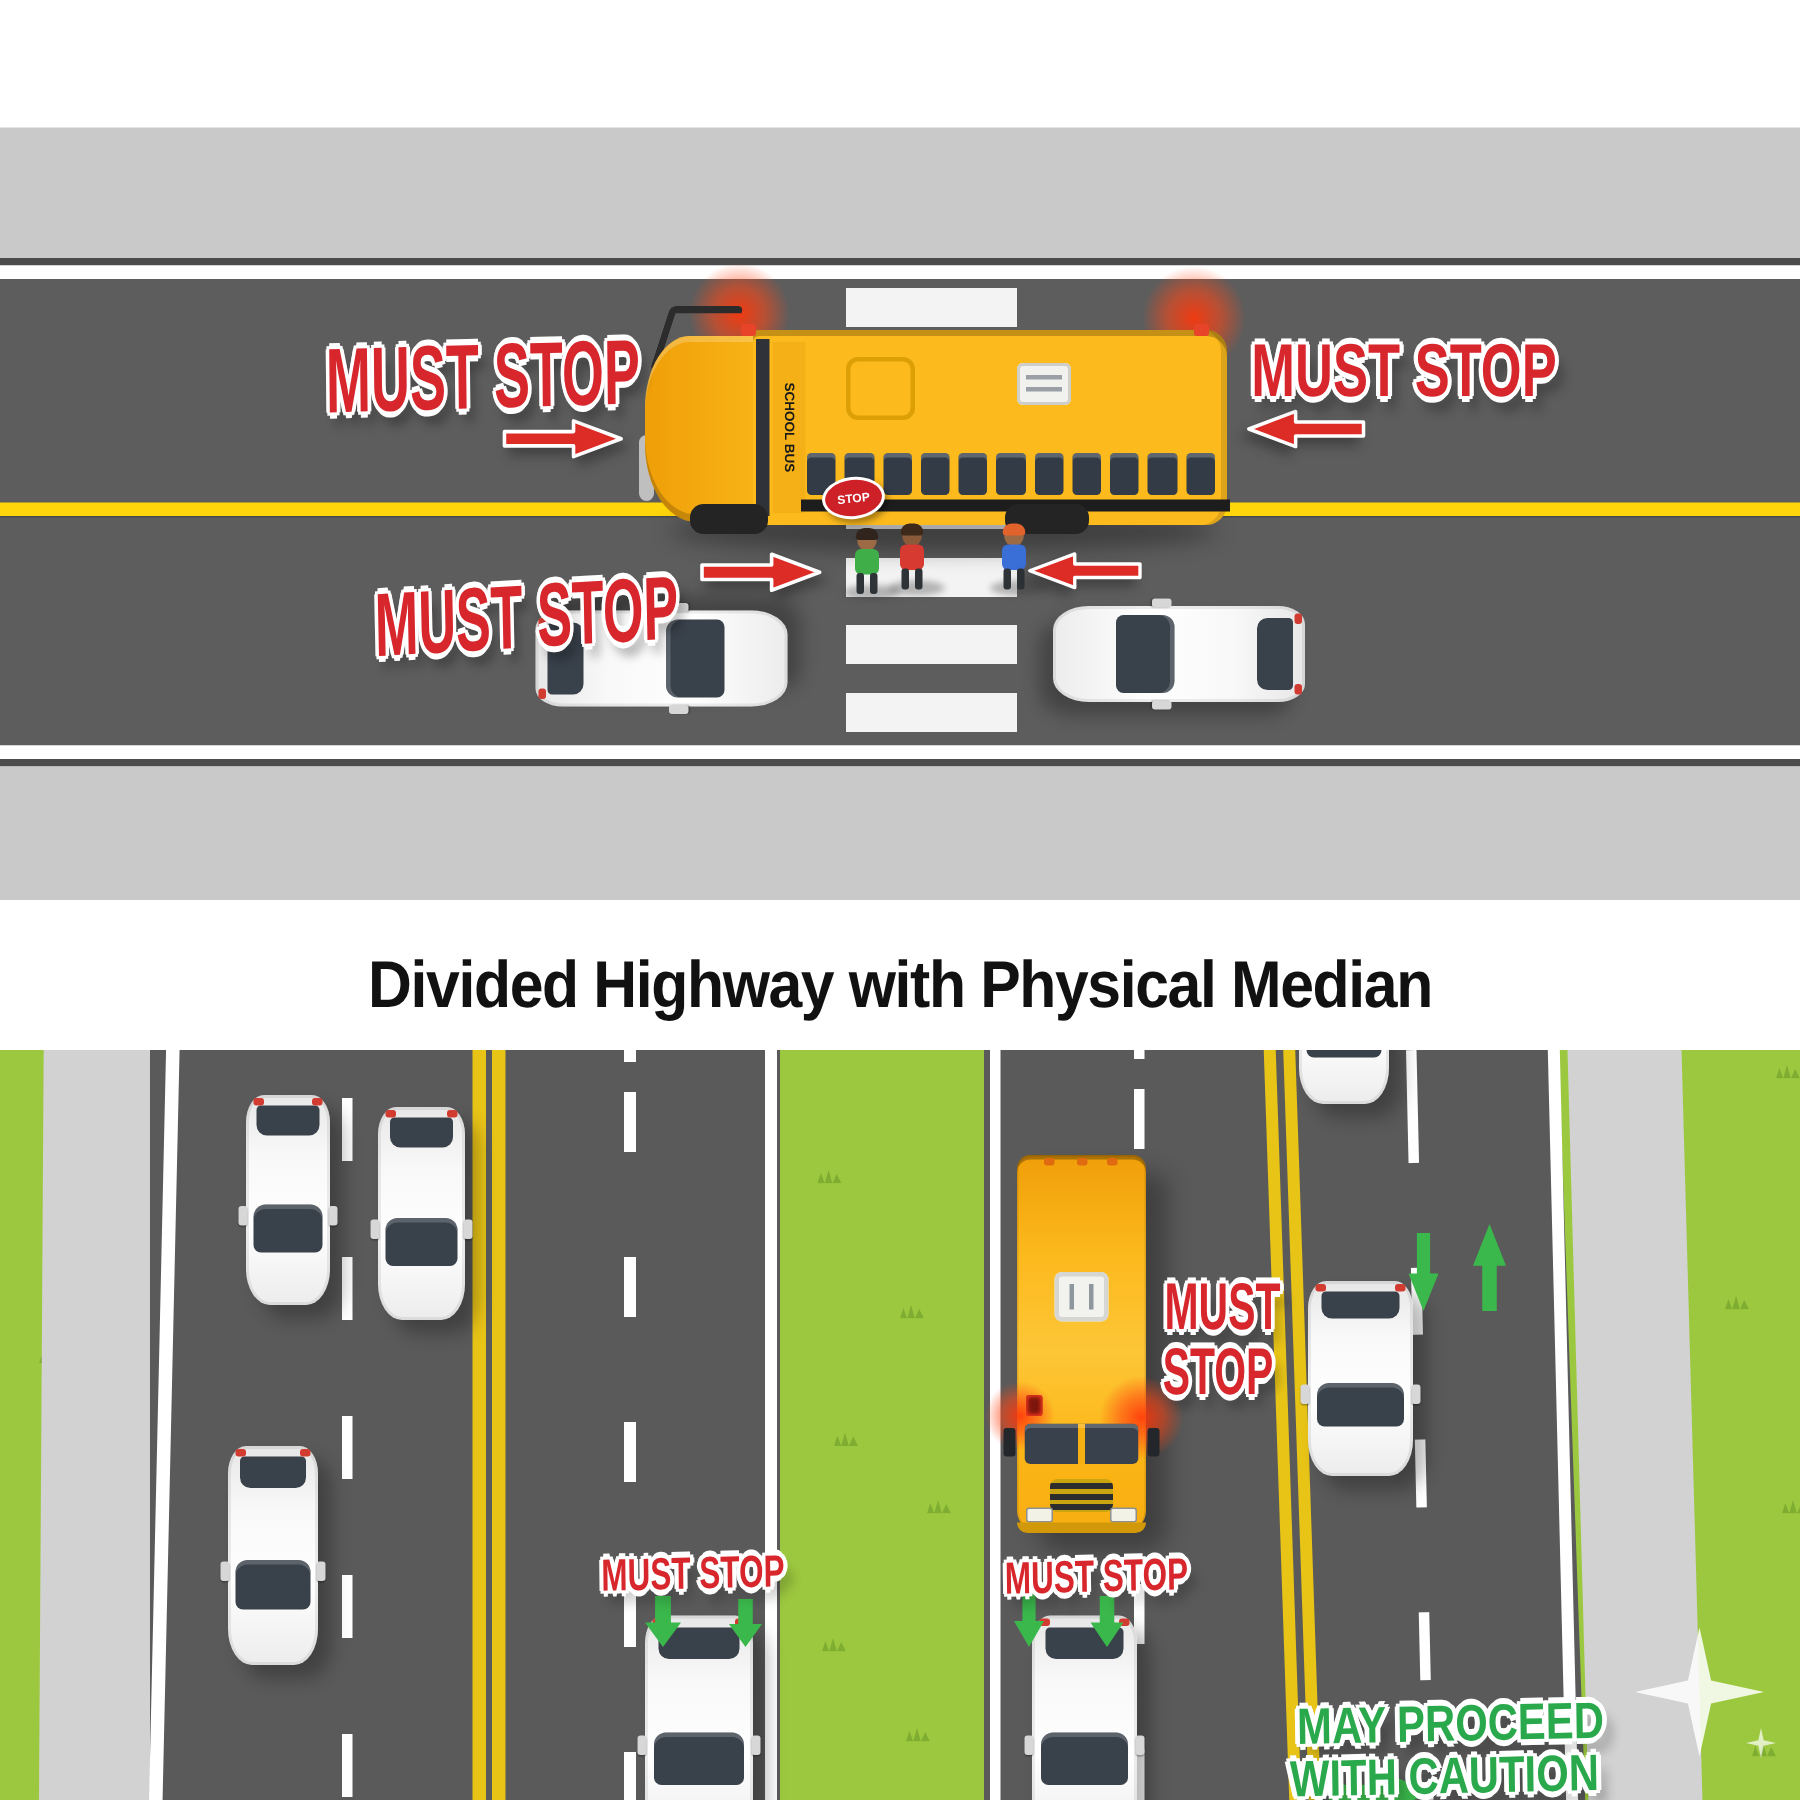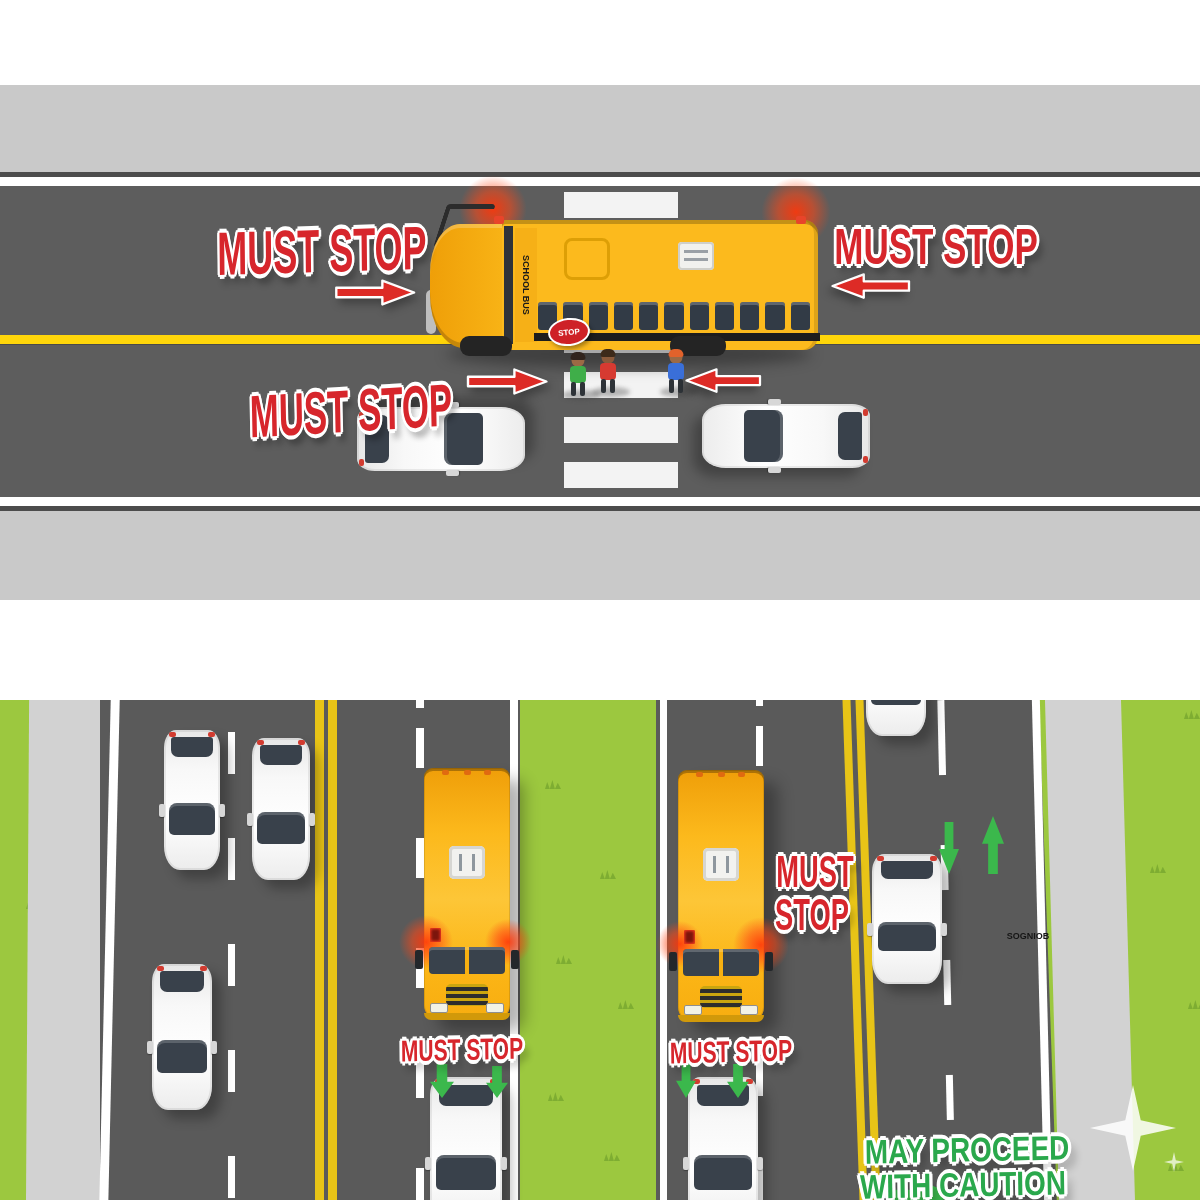--- a/index.html
+++ b/index.html
@@ -188,20 +188,23 @@
     <polygon points="0,11 58,11 58,2 98,17 58,32 58,23 0,23" fill="#dd2b26" stroke="#fff" stroke-width="3" stroke-linejoin="round"></polygon>
   </svg>
   <svg class="rarw" style="left:685px;top:367px;transform:scaleX(-1);" width="75" height="27" viewBox="0 0 100 34">
     <polygon points="0,11 58,11 58,2 98,17 58,32 58,23 0,23" fill="#dd2b26" stroke="#fff" stroke-width="3" stroke-linejoin="round"></polygon>
   </svg>
 
   <div class="redtxt" style="left: 322px; top: 251px; font-size: 60px; transform: translate(-50%, -50%) scale(0.6, 1.02) rotate(-1deg); color: rgb(215, 38, 44);">MUST STOP</div>
   <div class="redtxt" style="left: 936px; top: 247px; font-size: 50px; transform: translate(-50%, -50%) scale(0.7, 1); color: rgb(215, 38, 44);">MUST STOP</div>
   <div class="redtxt" style="left: 351px; top: 411px; font-size: 60px; transform: translate(-50%, -50%) scale(0.58, 1) rotate(-2deg); color: rgb(215, 38, 44);">MUST STOP</div>
 
+  <div class="band" style="top:600px;height:100px;background:#fff;">
+    <div class="title" style="left:600px;top:57px;transform:translate(-50%,-50%) scale(.92,1);font-size:44px;letter-spacing:-1px;">Divided Highway with Physical Median</div>
+  </div>
 
   <div class="abs" style="left:0;top:700px;width:1200px;height:500px;overflow:hidden;background:#9cc83f;">
 
     <i class="tuft" style="left:48px;top:42px;"></i>
     <i class="tuft" style="left:26px;top:200px;"></i>
     <i class="tuft" style="left:64px;top:416px;"></i>
     <i class="tuft" style="left:545px;top:80px;"></i>
     <i class="tuft" style="left:600px;top:170px;"></i>
     <i class="tuft" style="left:556px;top:255px;"></i>
     <i class="tuft" style="left:618px;top:300px;"></i>
@@ -250,43 +253,20 @@
       </div>
     <div class="car" style="left:152px;top:264px;width:60px;height:146px;">
       <i class="rw"></i>
         <i class="ws"></i>
         <b class="t l"></b>
         <b class="t r"></b>
         <i class="m l"></i>
         <i class="m r"></i>
       </div>
 
-    <div class="busv" style="left:424px;top:68px;width:86px;height:252px;">
-      <i class="dot" style="left:18px;"></i>
-        <i class="dot" style="left:40px;"></i>
-        <i class="dot" style="left:60px;"></i>
-      <div class="glow" style="left:-26px;top:146px;width:56px;height:56px;"></div>
-      <div class="glow" style="right:-22px;top:150px;width:48px;height:48px;"></div>
-      <div class="hatch">
-          <i style="left:10px;"></i>
-          <i style="right:10px;"></i>
-        </div>
-      <div class="band">
-        <i class="lamp l"></i>
-        <span class="blabel">SOGNIOB</span>
-
-      </div>
-      <div class="ws"></div>
-      <i class="mir l"></i>
-        <i class="mir r"></i>
-      <div class="grille"></div>
-      <i class="hl l"></i>
-        <i class="hl r"></i>
-      <div class="bumper"></div>
-    </div>
 
     <div class="busv" style="left:678px;top:70px;width:86px;height:252px;">
       <i class="dot" style="left:18px;"></i>
         <i class="dot" style="left:40px;"></i>
         <i class="dot" style="left:60px;"></i>
       <div class="glow" style="left:-22px;top:150px;width:48px;height:48px;"></div>
       <div class="glow" style="right:-26px;top:146px;width:58px;height:58px;"></div>
       <div class="hatch">
           <i style="left:10px;"></i>
           <i style="right:10px;"></i>

